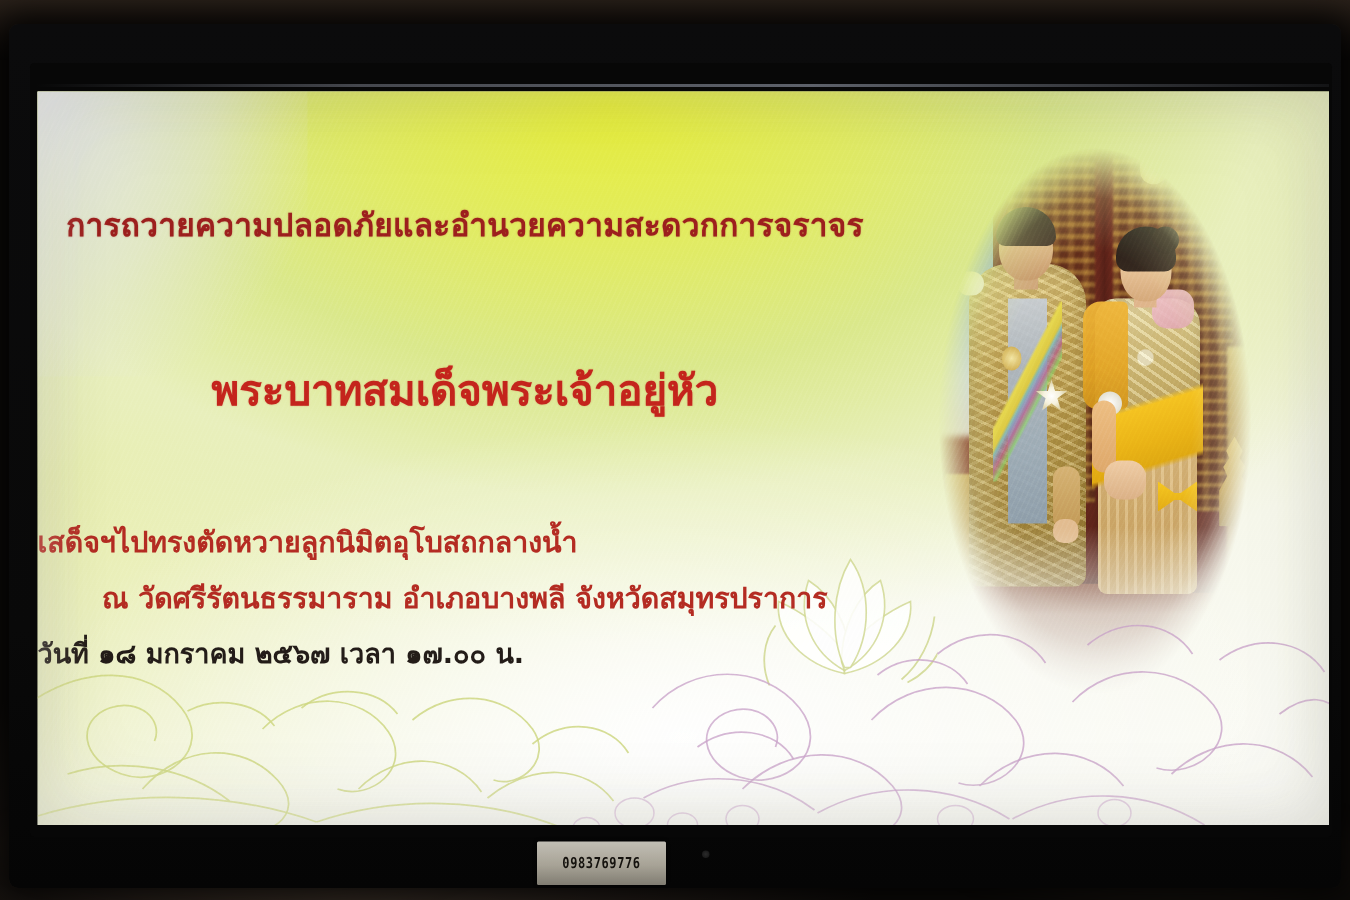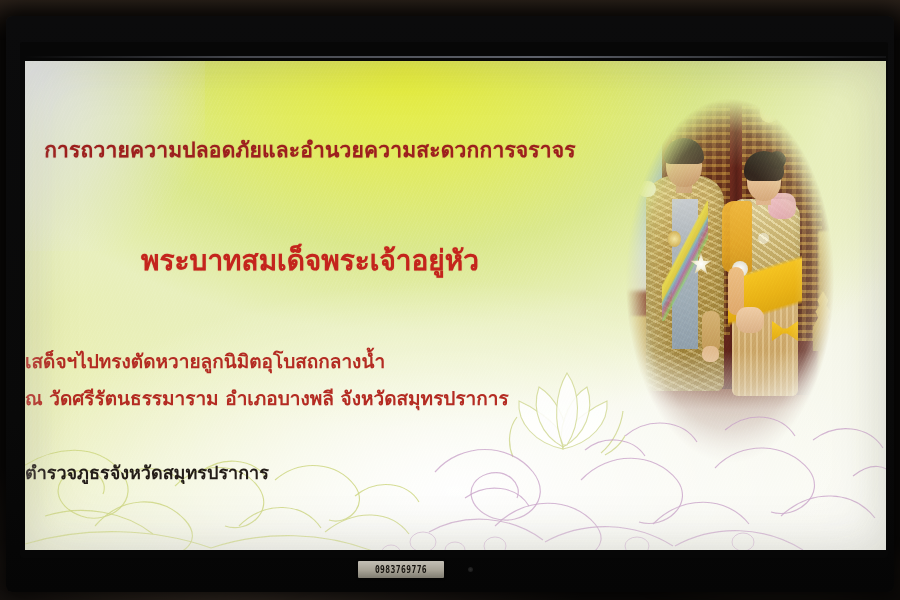--- a/index.html
+++ b/index.html
@@ -82,21 +82,21 @@
   .royal-1{top:145px;margin-top:32px;}
   .royal-2{top:198px;}
 
   .detail{
     position:absolute;left:0;width:570px;text-align:left;
     font-size:19px;font-weight:600;
   }
   .detail-red{color:#b42b22;}
   .detail-dark{color:#231c18;font-weight:600;}
   .d1{top:285px;}
-  .d2{top:322px;}
+  .d2{top:322px;padding-left:43px;}
   .d3{top:360px;font-size:18px;}
   .d4{top:397px;font-size:18px;}
 
   
   .portrait-wrap{
     position:absolute;left:585px;top:20px;width:240px;height:400px;
   }
   .portrait{
     position:absolute;inset:0;
     -webkit-mask-image:radial-gradient(ellipse 112px 196px at 120px 200px, #000 58%, rgba(0,0,0,.75) 76%, rgba(0,0,0,0) 93%);
@@ -212,21 +212,21 @@
   .p-fade{position:absolute;left:0;bottom:0;width:240px;height:130px;
     background:linear-gradient(180deg,rgba(252,252,246,0) 0%, rgba(252,252,246,.72) 45%, rgba(253,253,250,.98) 100%);}
 
   
   .floral{position:absolute;pointer-events:none;}
   .lotus-left{left:480px;top:270px;width:120px;height:130px;opacity:.9;}
   .floral-bottom{left:0px;bottom:-6px;width:861px;height:180px;opacity:.95;}
 
   
   .brand{
-    position:absolute;left:352px;top:545px;width:86px;height:17px;
+    position:absolute;left:352px;top:545px;width:86px;height:29px;
     background:linear-gradient(180deg,#d7d3c8 0%, #b9b4a6 55%, #8e8a7e 100%);
     border-radius:1px;overflow:hidden;
     display:flex;align-items:center;justify-content:center;
     box-shadow:0 0 3px rgba(0,0,0,.6);opacity:.9;
   }
   .brand span{
     font-family:"DejaVu Sans Mono","Liberation Mono",monospace;
     font-size:8px;font-weight:700;color:#17140f;letter-spacing:.4px;
     transform:scaleY(1.25);
   }
@@ -353,21 +353,21 @@
         </g>
       </svg>
 
       <div class="text-block">
         <div class="headline">การถวายความปลอดภัยและอำนวยความสะดวกการจราจร</div>
 
         <div class="royal royal-1">พระบาทสมเด็จพระเจ้าอยู่หัว</div>
 
         <div class="detail detail-red d1">เสด็จฯไปทรงตัดหวายลูกนิมิตอุโบสถกลางน้ำ</div>
         <div class="detail detail-red d2">ณ วัดศรีรัตนธรรมาราม อำเภอบางพลี จังหวัดสมุทรปราการ</div>
-        <div class="detail detail-dark d4">ตำรวจภูธรจังหวัดสมุทรปราการ</div>
+        <div class="detail detail-dark d3">วันที่ ๑๘ มกราคม ๒๕๖๗ เวลา ๑๗.๐๐ น.</div>
       </div>
 
       <div class="scan"></div>
       <div class="vignette"></div>
     </div>
 
     <div class="brand">
       <span>0983769776</span>
     </div>
     <div class="bezel-led"></div>

